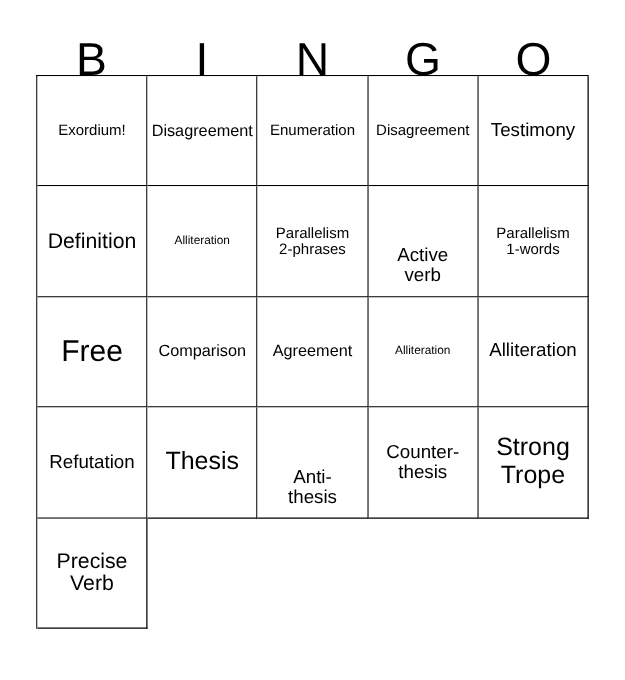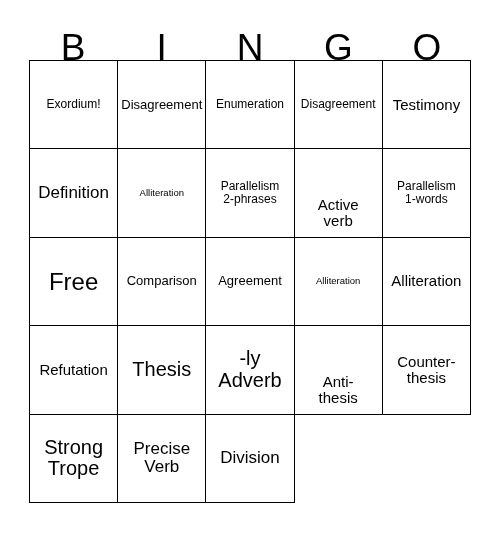--- a/index.html
+++ b/index.html
@@ -155,39 +155,32 @@
     </div>
     <div class="bingo-cell">
       <span class="cell-text fs-md">Alliteration</span>
     </div>
     <div class="bingo-cell">
       <span class="cell-text fs-md">Refutation</span>
     </div>
     <div class="bingo-cell">
       <span class="cell-text fs-xl">Thesis</span>
     </div>
-    <div class="bingo-cell">
-      <span class="cell-text fs-xl">-ly
-Adverb</span>
-    </div>
 
     <div class="bingo-cell">
       <span class="cell-text fs-xxl">Anti-
 thesis</span>
     </div>
     <div class="bingo-cell">
       <span class="cell-text fs-md">Counter-
 thesis</span>
     </div>
     <div class="bingo-cell">
       <span class="cell-text fs-xl">Strong
 Trope</span>
     </div>
     <div class="bingo-cell">
       <span class="cell-text fs-lg">Precise
 Verb</span>
     </div>
-    <div class="bingo-cell">
-      <span class="cell-text fs-lg">Division</span>
-    </div>
 
   </div>
 </div>
 
 </body></html>

